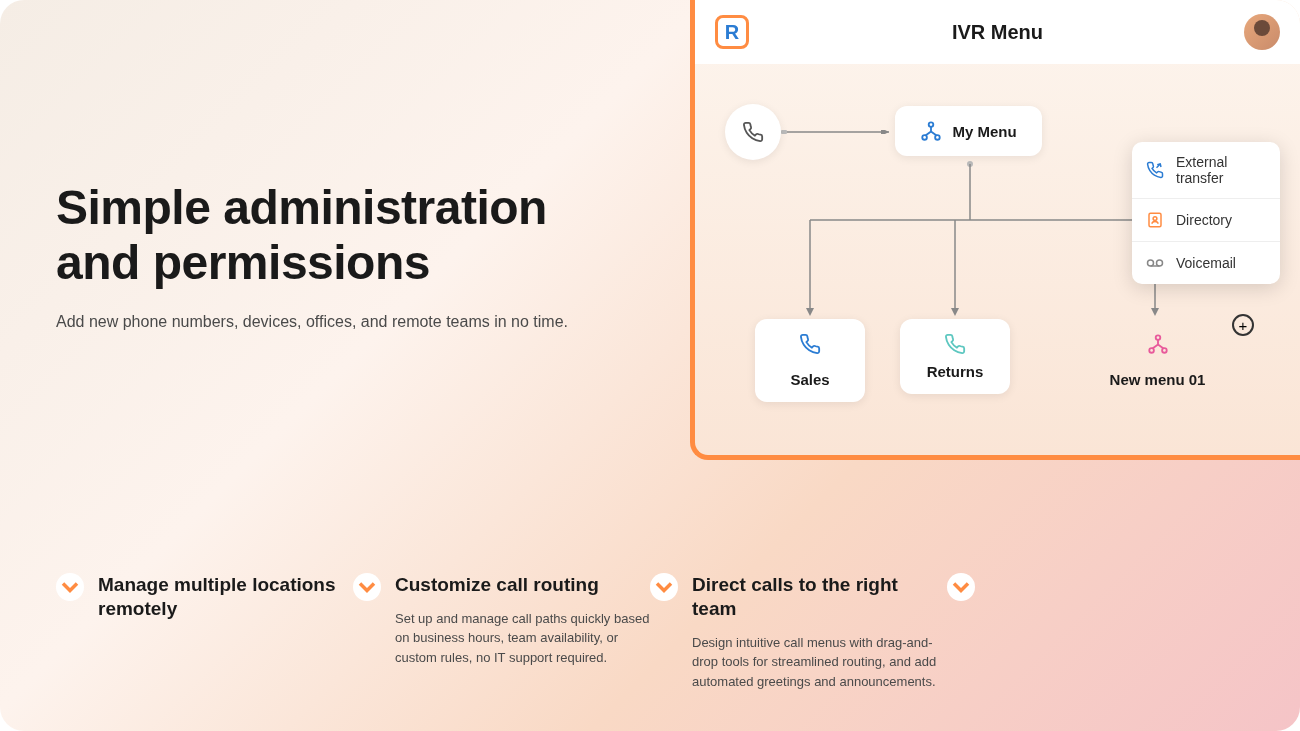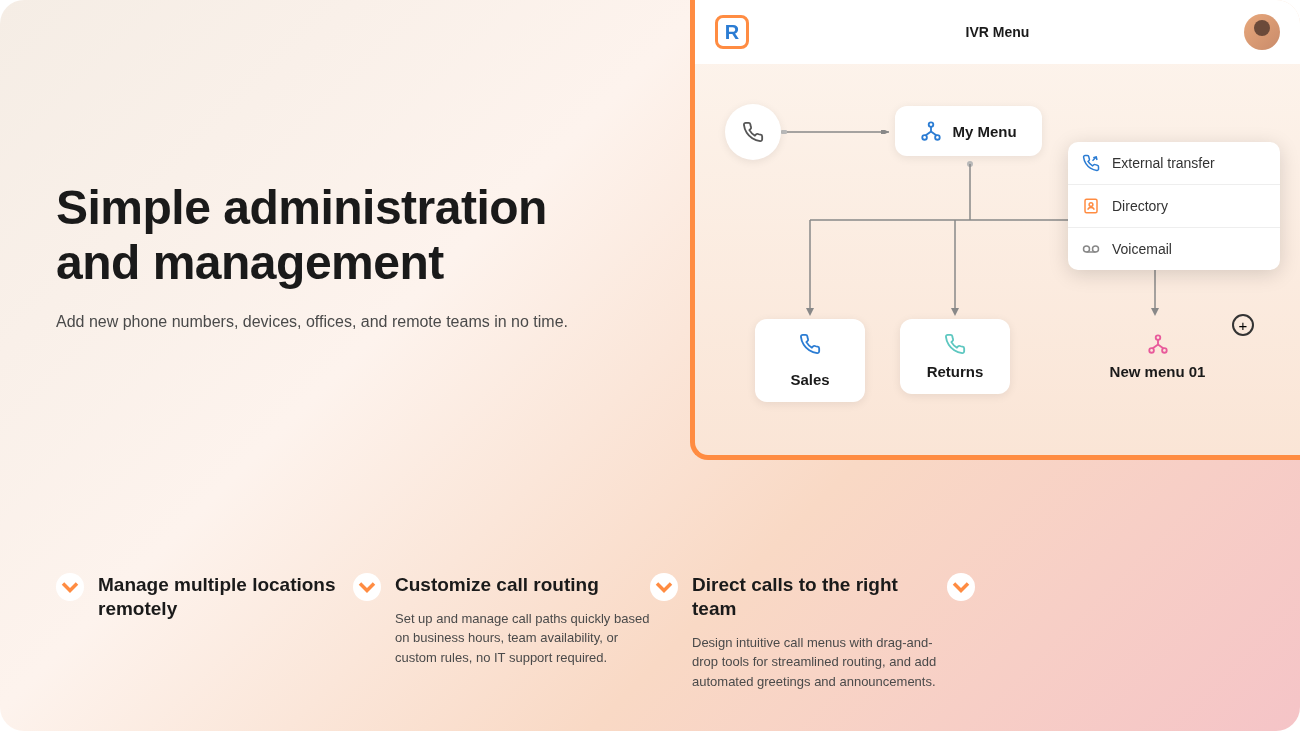--- a/index.html
+++ b/index.html
@@ -65,21 +65,21 @@
   align-items: center;
   justify-content: center;
 }
 .ivr-logo-inner {
   color: #2b7cd3;
   font-weight: 800;
   font-size: 20px;
   font-family: Arial, sans-serif;
 }
 .ivr-title {
-  font-size: 14px;
+  font-size: 20px;
   font-weight: 700;
   color: #1a1a1a;
   position: absolute;
   left: 50%;
   transform: translateX(-50%);
 }
 .avatar {
   width: 36px;
   height: 36px;
   border-radius: 50%;
@@ -124,29 +124,29 @@
   align-items: center;
   gap: 10px;
   box-shadow: 0 2px 10px rgba(0,0,0,0.08);
   font-size: 15px;
   font-weight: 600;
   color: #1a1a1a;
 }
 .node-mymenu { left: 200px; top: 42px; width: 147px; justify-content: center; }
 .node-sales { left: 60px; top: 255px; flex-direction: column; width: 110px; gap: 16px; padding: 14px; }
 .node-returns { left: 205px; top: 255px; flex-direction: column; width: 110px; gap: 8px; padding: 14px; }
-.node-newmenu { left: 380px; top: 255px; flex-direction: column; width: 165px; gap: 8px; padding: 14px; background: transparent; box-shadow: none; }
+.node-newmenu { left: 380px; top: 255px; flex-direction: column; width: 165px; gap: 16px; padding: 14px; background: transparent; box-shadow: none; }
 .node-label { font-size: 15px; font-weight: 700; }
 .ic { width: 22px; height: 22px; display: inline-flex; }
 svg { width: 100%; height: 100%; }
 .popover {
   position: absolute;
   right: 20px;
   top: 78px;
-  width: 212px;
+  width: 148px;
   background: #fff;
   border-radius: 10px;
   box-shadow: 0 4px 20px rgba(0,0,0,0.15);
   overflow: hidden;
   z-index: 10;
 }
 .popover::after {
   content: "";
   position: absolute;
   bottom: -8px;
@@ -219,21 +219,21 @@
   color: #4a4a4a;
   line-height: 1.5;
 }
 </style>
 </head>
 <body>
 
 <div class="container">
 
   <div class="hero-text">
-    <h1 class="hero-title">Simple administration and management</h1>
+    <h1 class="hero-title">Simple administration and permissions</h1>
     <p class="hero-subtitle">Add new phone numbers, devices, offices, and remote teams in no time.</p>
   </div>
 
   <div class="ivr-panel">
     <div class="ivr-header">
       <div class="ivr-logo">
         <span class="ivr-logo-inner">R</span>
       </div>
       <div class="ivr-title">IVR Menu</div>
       <div class="avatar"></div>

